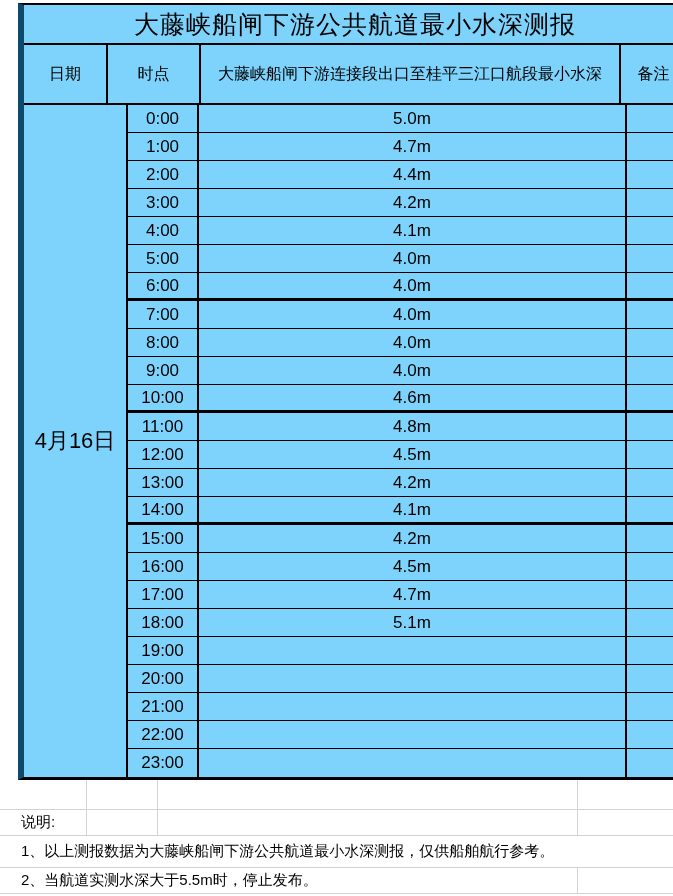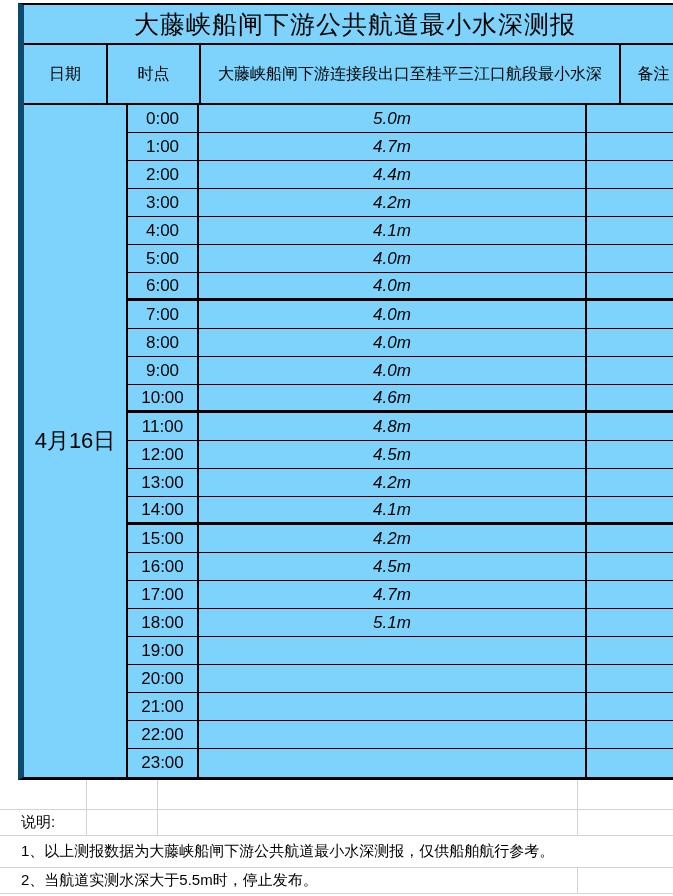--- a/index.html
+++ b/index.html
@@ -93,21 +93,21 @@
     display: flex;
     align-items: center;
     justify-content: center;
     border-right: 2px solid #000;
     box-sizing: border-box;
     font-size: 17px;
     white-space: nowrap;
     overflow: hidden;
   }
   .c-time  { width: 71px; }
-  .c-depth { width: 388px; font-style: italic; }
+  .c-depth { width: 428px; }
   .c-rem   { flex: 1; border-right: none; }
 
   
   .below {
     position: absolute;
     left: 0;
     top: 780px;
     width: 673px;
   }
   .grid-row {

